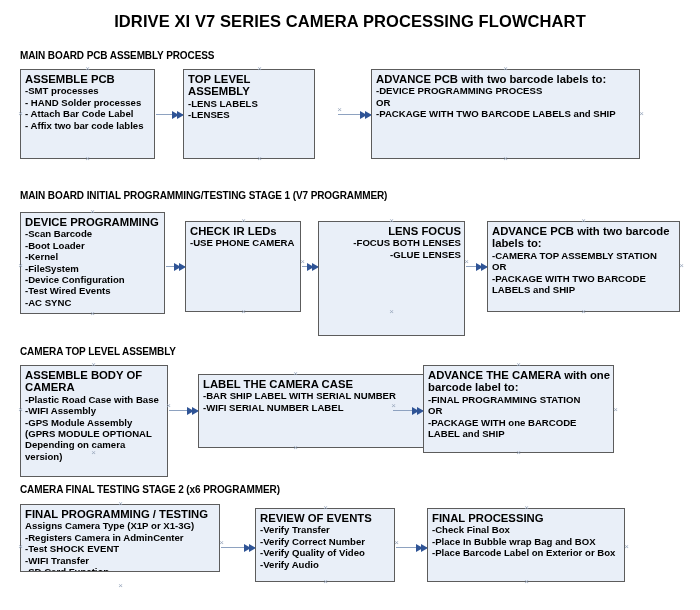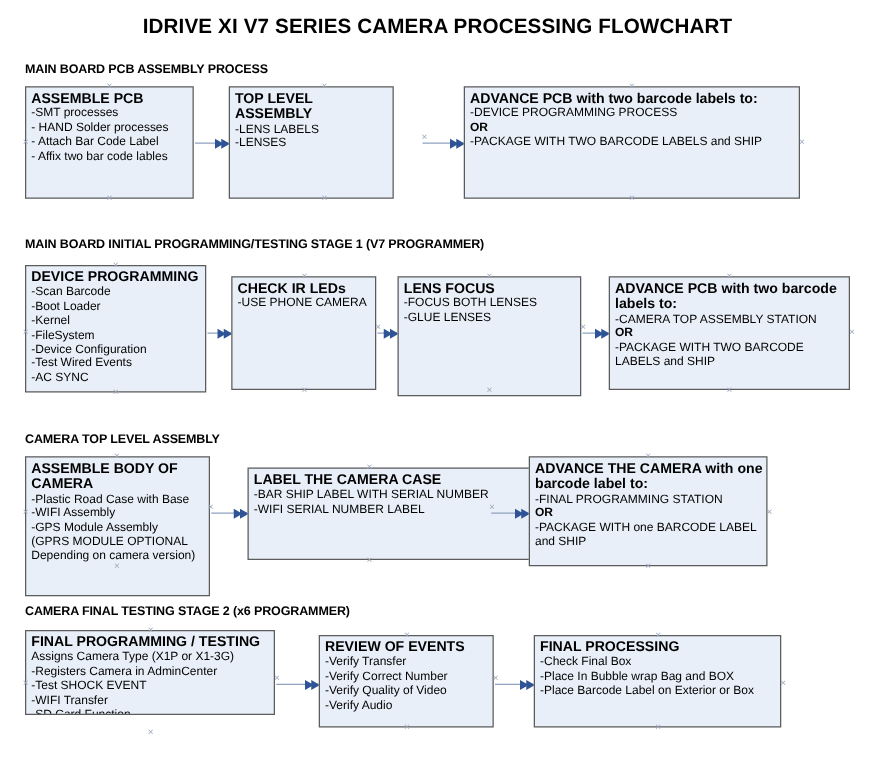--- a/index.html
+++ b/index.html
@@ -54,20 +54,21 @@
   }
   .node ul {
     list-style: none;
     margin: 0;
     padding: 0;
   }
   .node li {
     font-size: 9.6px;
     line-height: 11.4px;
     white-space: pre-line;
+    font-weight: bold;
   }
   .node li.strong {
     font-weight: bold;
   }
   
   .conn {
     position: absolute;
     height: 9px;
     pointer-events: none;
   }
@@ -201,21 +202,21 @@
   <div class="handle" style="left:240px; top:217px;"></div>
   <div class="handle" style="left:240px; top:308px;"></div>
 
   <div class="conn" style="left:302px; top:262px; width:16px;">
     <div class="line"></div>
     <div class="head"></div>
     <div class="head2"></div>
   </div>
   <div class="handle" style="left:299px; top:258px;"></div>
 
-  <div class="node" style="left:318px; top:221px; width:147px; height:96px;">
+  <div class="node" style="left:318px; top:221px; width:147px; height:115px;text-align:right;">
     <span class="title">LENS FOCUS</span>
     <ul>
       <li>-FOCUS BOTH LENSES</li>
       <li>-GLUE LENSES</li>
     </ul>
   </div>
   <div class="handle" style="left:388px; top:217px;"></div>
   <div class="handle" style="left:388px; top:308px;"></div>
 
   <div class="conn" style="left:466px; top:262px; width:21px;">

